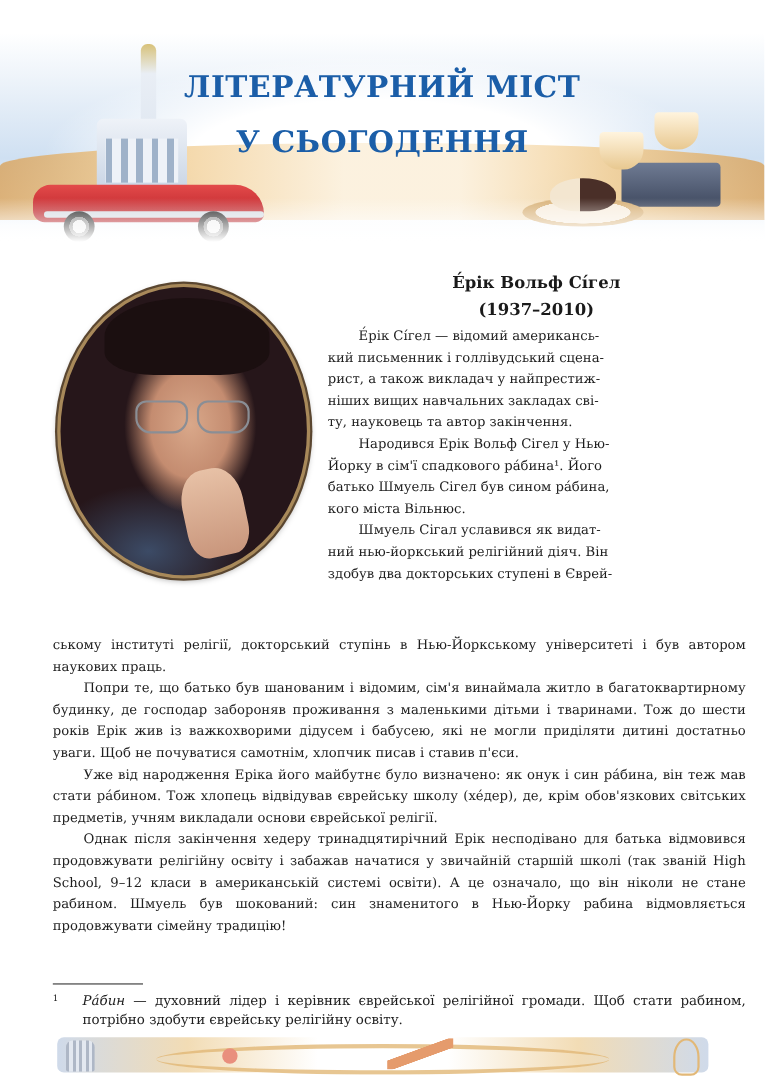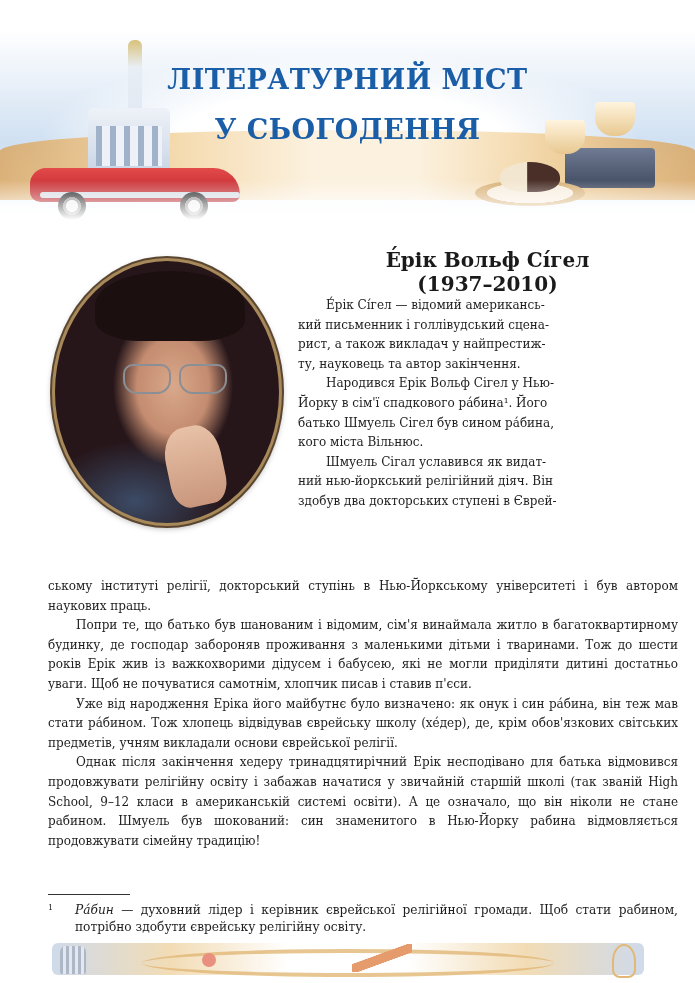--- a/index.html
+++ b/index.html
@@ -44,21 +44,21 @@
      border:3px solid #a8895a; box-shadow: 0 0 0 2px #5a4630, 0 2px 6px rgba(0,0,0,.35);
      background: radial-gradient(ellipse 60px 80px at 118px 125px, #d9a88a 0%, #c48c70 60%, rgba(60,30,30,0) 100%),
                  radial-gradient(ellipse 90px 60px at 80px 240px, #3c4b66 0%, rgba(40,40,60,0) 100%),
                  #26161a; overflow:hidden; }
   .glasses { position:absolute; top:103px; left:68px; width:104px; height:28px; }
   .glasses span { position:absolute; top:0; width:44px; height:26px; border:2px solid #8a8e95; border-radius:10px 10px 14px 14px; }
   .hand { position:absolute; left:112px; top:165px; width:56px; height:80px; border-radius:40% 40% 30% 30%;
      background: linear-gradient(180deg,#e7c1a6,#c9967c); transform:rotate(-12deg); }
   .hair { position:absolute; left:40px; top:10px; width:150px; height:70px; border-radius:50% 50% 30% 30%; background:#1b0f10; }
 
-  .heading { position:absolute; left:290px; width:395px; text-align:center; font-weight:bold; font-size:20px; color:#1a1a1a; }
+  .heading { position:absolute; left:290px; width:395px; text-align:center; font-weight:bold; font-size:15px; color:#1a1a1a; }
   .heading.name { top:248px; }
   .heading.years { top:272px; }
 
   .text { position:absolute; font-size:12px; line-height:19.6px; color:#1e1e1e; text-align:justify; }
   .text p { margin:0; }
   .indent { text-indent:28px; }
   .col-right { left:298px; top:296px; width:380px; }
   .col-full { left:48px; width:630px; }
 
   .footnote-rule { position:absolute; left:48px; top:894px; width:82px; height:1px; background:#333; }
@@ -115,20 +115,21 @@
   <div class="hand"></div>
 </div>
 
 <div class="heading name">Е́рік Вольф Сі́гел</div>
 <div class="heading years">(1937–2010)</div>
 
 <div class="text col-right">
   <p class="indent">Е́рік Сі́гел — відомий американсь-</p>
   <p>кий письменник і голлівудський сцена-</p>
   <p>рист, а також викладач у найпрестиж-</p>
+  <p>ніших вищих навчальних закладах сві-</p>
   <p style="text-align:left">ту, науковець та автор закінчення.</p>
   <p class="indent">Народився Ерік Вольф Сігел у Нью-</p>
   <p>Йорку в сім'ї спадкового ра́бина¹. Його</p>
   <p>батько Шмуель Сігел був сином ра́бина,</p>
   <p style="text-align:left">кого міста Вільнюс.</p>
   <p class="indent">Шмуель Сігал уславився як видат-</p>
   <p>ний нью-йоркський релігійний діяч. Він</p>
   <p>здобув два докторських ступені в Єврей-</p>
 </div>
 

